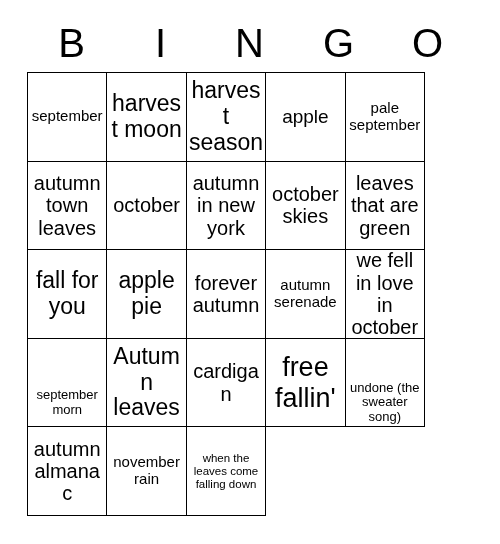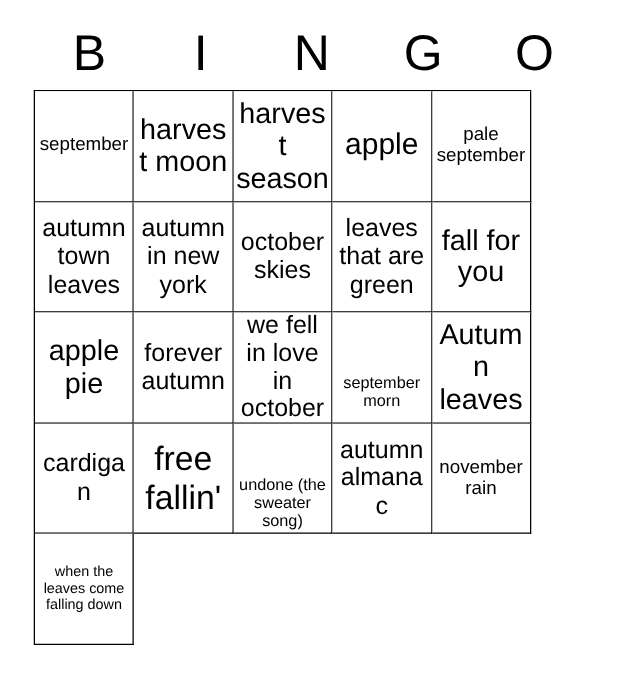--- a/index.html
+++ b/index.html
@@ -70,21 +70,21 @@
   }
   #grid .cell .txt {
     display: block;
     width: 100%;
     line-height: 1.12;
     color: #000000;
     word-wrap: break-word;
     font-family: "Liberation Sans", sans-serif;
   }
   
-  .fs-xl  { font-size: 24px; }
+  .fs-xl  { font-size: 19px; }
   .fs-lg  { font-size: 27px; }
   .fs-md  { font-size: 23px; }
   .fs-sm  { font-size: 20px; }
   .fs-xs  { font-size: 15px; }
   .fs-xxs { font-size: 13px; margin-top: 40px; }
   .fs-min { font-size: 11.5px; }
 </style>
 </head>
 <body>
 
@@ -112,37 +112,43 @@
         <span class="txt fs-xl">apple</span>
       </div>
     <div class="cell">
         <span class="txt fs-xs">pale september</span>
       </div>
 
     <div class="cell">
         <span class="txt fs-sm">autumn town leaves</span>
       </div>
     <div class="cell">
+        <span class="txt fs-sm">october</span>
+      </div>
+    <div class="cell">
         <span class="txt fs-sm">autumn in new york</span>
       </div>
     <div class="cell">
         <span class="txt fs-sm">october skies</span>
       </div>
     <div class="cell">
         <span class="txt fs-sm">leaves that are green</span>
       </div>
 
     <div class="cell">
         <span class="txt fs-md">fall for you</span>
       </div>
     <div class="cell">
         <span class="txt fs-md">apple pie</span>
       </div>
     <div class="cell">
         <span class="txt fs-sm">forever autumn</span>
+      </div>
+    <div class="cell">
+        <span class="txt fs-xs">autumn serenade</span>
       </div>
 
     <div class="cell">
         <span class="txt fs-sm">we fell in love in october</span>
       </div>
     <div class="cell">
         <span class="txt fs-xxs">september morn</span>
       </div>
     <div class="cell">
         <span class="txt fs-md">Autumn leaves</span>

